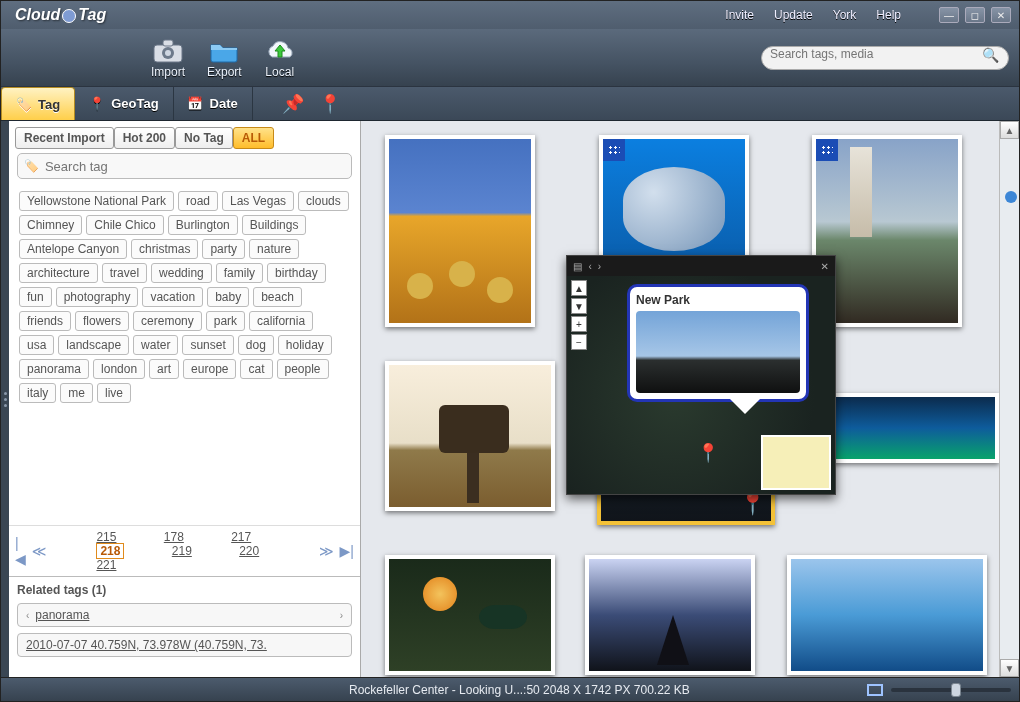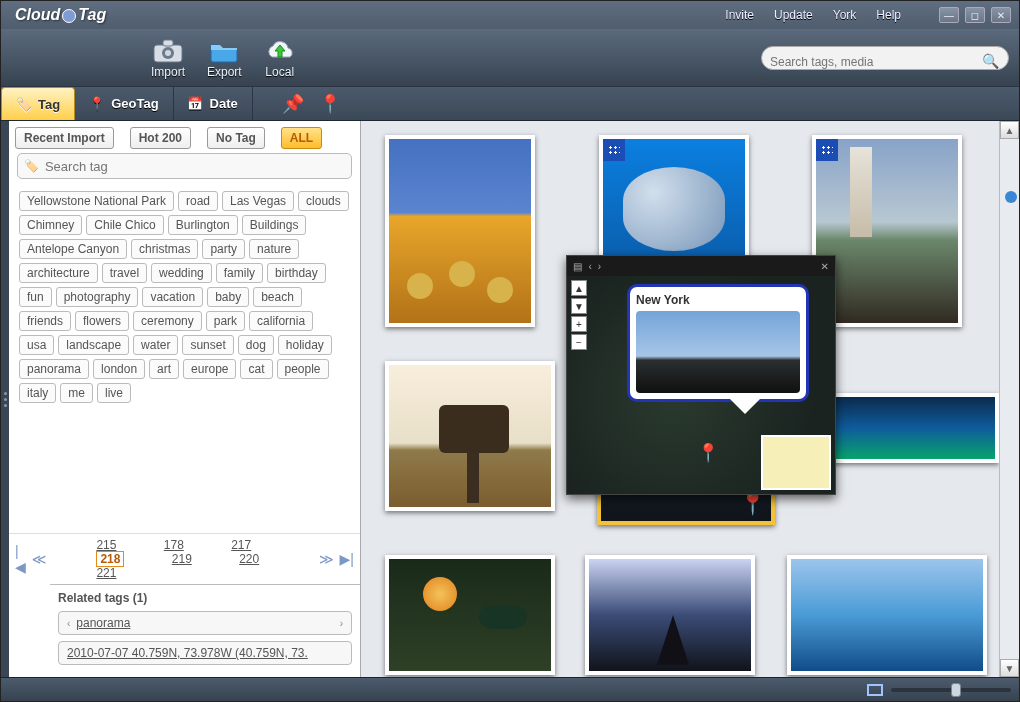--- a/index.html
+++ b/index.html
@@ -53,21 +53,21 @@
 
 .toolbar-actions { display:flex; gap:22px; margin-left:140px;}
 .tb-action { display:flex; flex-direction:column; align-items:center; cursor:pointer;}
 .tb-action .ticon { width:32px; height:28px; display:flex; align-items:center; justify-content:center;}
 .tb-action .tlabel { color:#eaf1fb; font-size:12px; text-shadow:0 1px 1px #000; }
 
 .searchbox {
   margin-left:auto;
   width:248px; height:24px;
   background:#f2f2f2; border-radius:12px; border:1px solid #aaa;
-  display:flex; align-items:flex-end; padding:0 8px;
+  display:flex; align-items:flex-start; padding:0 8px;
 }
 .searchbox input { flex:1; border:none; background:transparent; outline:none; font-size:12px; color:#777;}
 .searchbox .sicon { color:#777; font-size:14px;}
 
 
 .tabstrip {
   height:34px;
   background:linear-gradient(#4b5a6c,#3b4857);
   border-bottom:1px solid #1e2730;
   display:flex; align-items:center;
@@ -91,21 +91,21 @@
 
 
 .body { flex:1; display:flex; overflow:hidden; background:#eceff4;}
 
 
 .sidebar {
   width:352px; background:#fff; border-right:1px solid #aaa;
   display:flex; flex-direction:column; overflow:hidden;
 }
 .filter-row {
-  display:flex; gap:16px; padding:6px 6px 4px 6px;
+  display:flex; gap:0; padding:6px 6px 4px 6px;
 }
 .filter-row .fbtn {
   padding:3px 8px; border:1px solid #999; background:linear-gradient(#fff,#eee);
   border-radius:3px; font-size:12px; cursor:pointer; color:#555; font-weight:bold;
 }
 .filter-row .fbtn.active { background:linear-gradient(#ffe28a,#ffbd2b); color:#b85a06; border-color:#c78a18;}
 .tagsearch {
   margin:0 8px 6px 8px; height:26px; border:1px solid #bbb; border-radius:5px;
   display:flex; align-items:center; padding:0 6px; background:#f8f8f8;
 }
@@ -117,22 +117,22 @@
   display:inline-block; margin:2px; padding:2px 7px; border:1px solid #bbb;
   border-radius:3px; background:#fbfbfb; font-size:12px; color:#555; cursor:pointer;
 }
 
 .pager { padding:4px 6px; border-top:1px solid #ddd; display:flex; align-items:center; gap:6px; font-size:12px;}
 .pager .navbtn { color:#7c98c6; font-size:14px; cursor:pointer;}
 .pager .pg { text-decoration:underline; color:#555; cursor:pointer;margin-left:44px;}
 .pager .pg.cur { border:1px solid #e08b1c; padding:0 3px; text-decoration:none; color:#b85a06; font-weight:bold;}
 
 .related {
-  border-top:1px solid #bbb; padding:6px 8px 12px 8px;
-  display:flex; flex-direction:column; gap:6px;margin-left:41px;
+  border-top:1px solid #bbb; padding:6px 8px 20px 8px;
+  display:flex; flex-direction:column; gap:6px;
 }
 .related .rhead { font-weight:bold; color:#555;}
 .related .rbox {
   border:1px solid #bbb; border-radius:4px; padding:4px 8px; background:#f7f7f7; font-size:12px;
   display:flex; align-items:center; gap:6px;
 }
 .related .rbox .arrow { color:#888; font-size:10px;}
 .related .rbox span.u { text-decoration:underline; color:#555;}
 
 
@@ -368,38 +368,39 @@
         <span class="mbtn" style="margin-left:auto">✕</span>
       </div>
       <div class="mbody">
         <div class="mapctrls">
           <div>▲</div>
           <div>▼</div>
           <div>+</div>
           <div>−</div>
         </div>
         <div class="bubble">
-          <div class="btitle">New York</div>
+          <div class="btitle">New Park</div>
           <div class="bimg"></div>
         </div>
         <span class="redpin">📍</span>
         <div class="minimap"></div>
       </div>
     </div>
 
   </div>
 
   <div class="scrollbar">
     <div class="sbtn">▲</div>
     <div class="mark"></div>
     <div class="sbtn bottom">▼</div>
   </div>
 
 </div>
 
 <div class="statusbar">
+  <div class="st-text">Rockefeller Center - Looking U...:50 2048 X 1742 PX 700.22 KB</div>
   <div class="zoom">
     <span class="zicn"></span>
     <div class="zslider">
         <div class="zthumb"></div>
       </div>
   </div>
 </div>
 
 </body></html>

